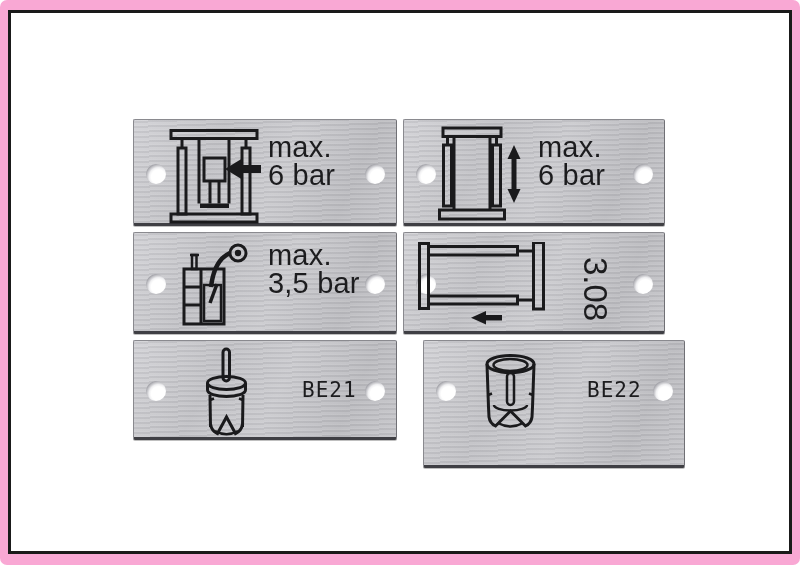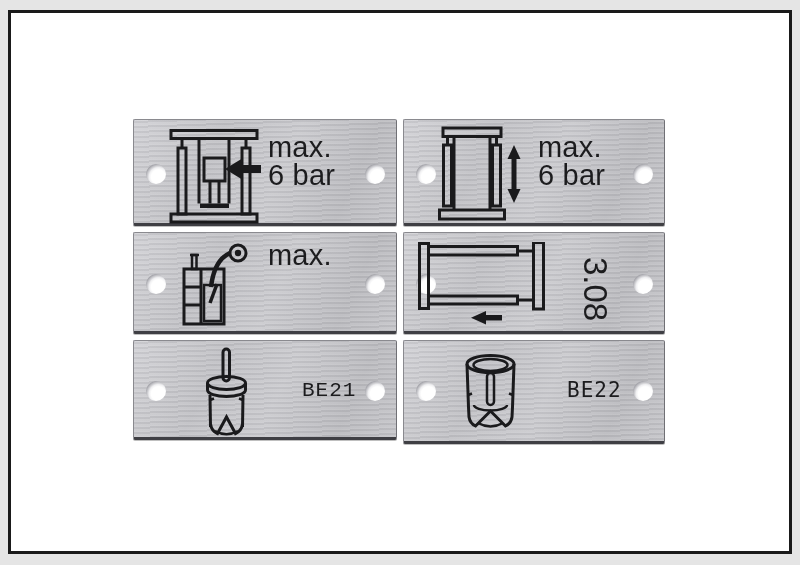--- a/index.html
+++ b/index.html
@@ -1,47 +1,47 @@
 <!DOCTYPE html>
 <html><head>
 <meta charset="utf-8">
 <style>
   html,body { margin:0; padding:0; background:#ffffff; }
-  .canvas { position:relative; width:800px; height:565px; background:#e5e5e5;
-            font-family:"Liberation Sans",sans-serif; overflow:hidden; }
+  .canvas { position:relative; width:800px; height:565px; background:#f9a8d4;
+            font-family:"Liberation Sans",sans-serif; overflow:hidden;border-radius:7px; }
   .frame { position:absolute; left:8px; top:10px; width:778px; height:538px;
            border:3px solid #1a1a1a; background:#ffffff; }
   .plate { position:absolute; box-sizing:border-box; border-radius:2px;
            border:1px solid #8a8a8f; border-right-color:#707075;
            border-bottom:3px solid #3f3f44;
            background:
              repeating-linear-gradient(178deg,
                rgba(255,255,255,0.10) 0px, rgba(255,255,255,0.10) 1px,
                rgba(90,90,96,0.09) 1px, rgba(90,90,96,0.09) 3px,
                rgba(255,255,255,0.05) 3px, rgba(255,255,255,0.05) 5px),
              linear-gradient(115deg, #d3d3d7 0%, #c2c2c6 30%, #cbcbcf 55%, #bcbcc0 80%, #c6c6ca 100%);
            box-shadow:0 1px 0 rgba(0,0,0,0.25); }
   .p1 { left:133px; top:119px; width:264px; height:107px; }
   .p2 { left:403px; top:119px; width:262px; height:107px; }
   .p3 { left:133px; top:232px; width:264px; height:102px; }
   .p4 { left:403px; top:232px; width:262px; height:102px; }
   .p5 { left:133px; top:340px; width:264px; height:100px; }
-  .p6 { left:403px; top:340px; width:262px; height:104px; }
+  .p6 { left:423px; top:340px; width:262px; height:128px; }
   .hole { position:absolute; width:20px; height:20px; border-radius:50%;
           background:radial-gradient(circle at 62% 64%,
             #ffffff 0%, #ffffff 40%, #f0f0f2 52%, #a6a6ac 72%, #c4c4c8 88%, #c4c4c8 100%); }
   .hl { left:12px; } .hr { right:11px; }
   .hy1 { top:44px; } .hy2 { top:41px; } .hy3 { top:40px; }
   .spec { position:absolute; left:134px; font-size:29px; line-height:28px;
           color:#1c1c1e; letter-spacing:0.2px; }
   .spec div { white-space:pre; }
   .t1 { top:13px; } .t2 { top:8px; }
   .code { position:absolute; top:39px; font-family:"DejaVu Sans Mono",monospace;
           font-size:21px; line-height:21px; color:#1c1c1e; letter-spacing:1px; }
-  .c5 { left:168px;font-family:Liberation Mono, monospace; } .c6 { left:163px; }
+  .c5 { left:168px; } .c6 { left:163px; }
   .code-rot { position:absolute; left:141px; top:39px; width:100px; height:34px;
               font-size:33px; line-height:34px; text-align:center; color:#1c1c1e;
               transform:rotate(90deg); }
   .icon { position:absolute; }
   .ink { stroke:#1a1a1c; fill:none; }
   .inkf { fill:#1a1a1c; stroke:none; }
 </style>
 </head>
 <body>
 
@@ -106,20 +106,21 @@
       <rect class="ink" stroke-width="2.5" x="24" y="42" width="17" height="36"></rect>
       <rect class="ink" stroke-width="2.5" x="12" y="12" width="4.5" height="14"></rect>
       <line class="ink" stroke-width="2.5" x1="10" y1="12" x2="19" y2="12"></line>
       <line class="ink" stroke-width="3.5" x1="30" y1="60" x2="37" y2="41"></line>
       <path class="ink" stroke-width="4.5" d="M31,44 C33,27 39,15 50,10"></path>
       <circle class="ink" stroke-width="3" cx="58" cy="10" r="8"></circle>
       <circle class="inkf" cx="58" cy="10" r="3.2"></circle>
     </svg>
     <div class="spec t2">
       <div>max.</div>
+      <div>3,5 bar</div>
     </div>
   </div>
 
   <div class="plate p4">
     <div class="hole hl hy2"></div>
     <div class="hole hr hy2"></div>
     <svg class="icon" style="left:12px;top:9px" width="132" height="84" viewBox="0 0 132 84">
       <rect class="ink" stroke-width="3" x="3.5" y="1.5" width="9" height="65"></rect>
       <rect class="ink" stroke-width="3" x="117.5" y="0.5" width="10" height="66.5"></rect>
       <rect class="ink" stroke-width="3" x="12.5" y="4.5" width="89" height="8.5"></rect>

